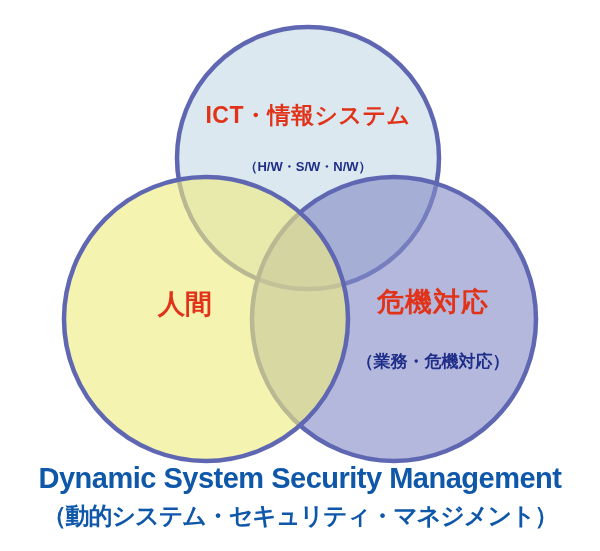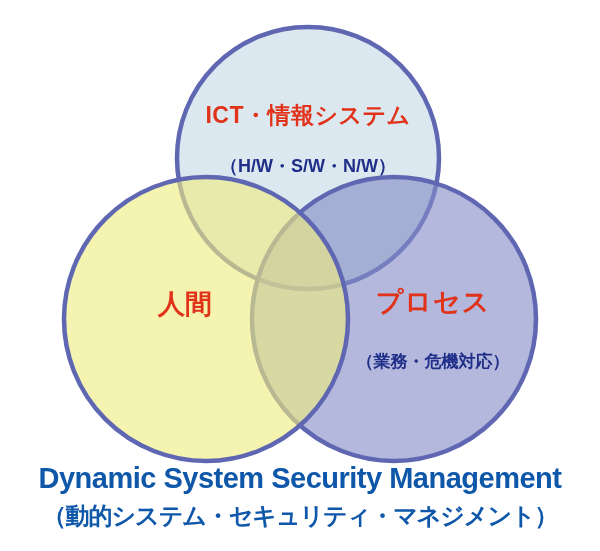--- a/index.html
+++ b/index.html
@@ -35,21 +35,21 @@
     font-weight: bold;
     line-height: 1;
   }
   .circle-label {
     color: var(--color-label-red, #e1331a);
   }
   .circle-sublabel {
     color: var(--color-sublabel-navy, #1f2e88);
   }
   .lbl-ict         { left: 308px; top: 115px; font-size: 23px; letter-spacing: 0.5px; }
-  .sub-ict         { left: 308px; top: 166px; font-size: 18px; }
+  .sub-ict         { left: 308px; top: 166px; font-size: 13px; }
   .lbl-human       { left: 185px; top: 304px; font-size: 27px; text-align: center; }
   .sub-human       { left: 184px; top: 357px; font-size: 17px; }
   .lbl-process     { left: 433px; top: 302px; font-size: 27px; letter-spacing: 1px; }
   .sub-process     { left: 433px; top: 361px; font-size: 17px; }
 
   .title-line {
     position: absolute;
     transform: translate(-50%, -50%);
     white-space: nowrap;
     font-weight: bold;
@@ -68,19 +68,19 @@
     <circle class="c-ict" cx="308" cy="158" r="131"></circle>
     <circle class="c-process" cx="394" cy="319" r="142" fill-opacity="0.62"></circle>
     <circle class="c-human" cx="206" cy="319" r="142" fill-opacity="0.62"></circle>
   </svg>
 
   <div class="label circle-label lbl-ict">ICT・情報システム</div>
   <div class="label circle-sublabel sub-ict">（H/W・S/W・N/W）</div>
 
   <div class="label circle-label lbl-human">人間</div>
 
-  <div class="label circle-label lbl-process">プロセス</div>
+  <div class="label circle-label lbl-process">危機対応</div>
   <div class="label circle-sublabel sub-process">（業務・危機対応）</div>
 
   <div class="title-line title-en">Dynamic System Security Management</div>
   <div class="title-line title-ja">（動的システム・セキュリティ・マネジメント）</div>
 
 </div>
 
 </body></html>

